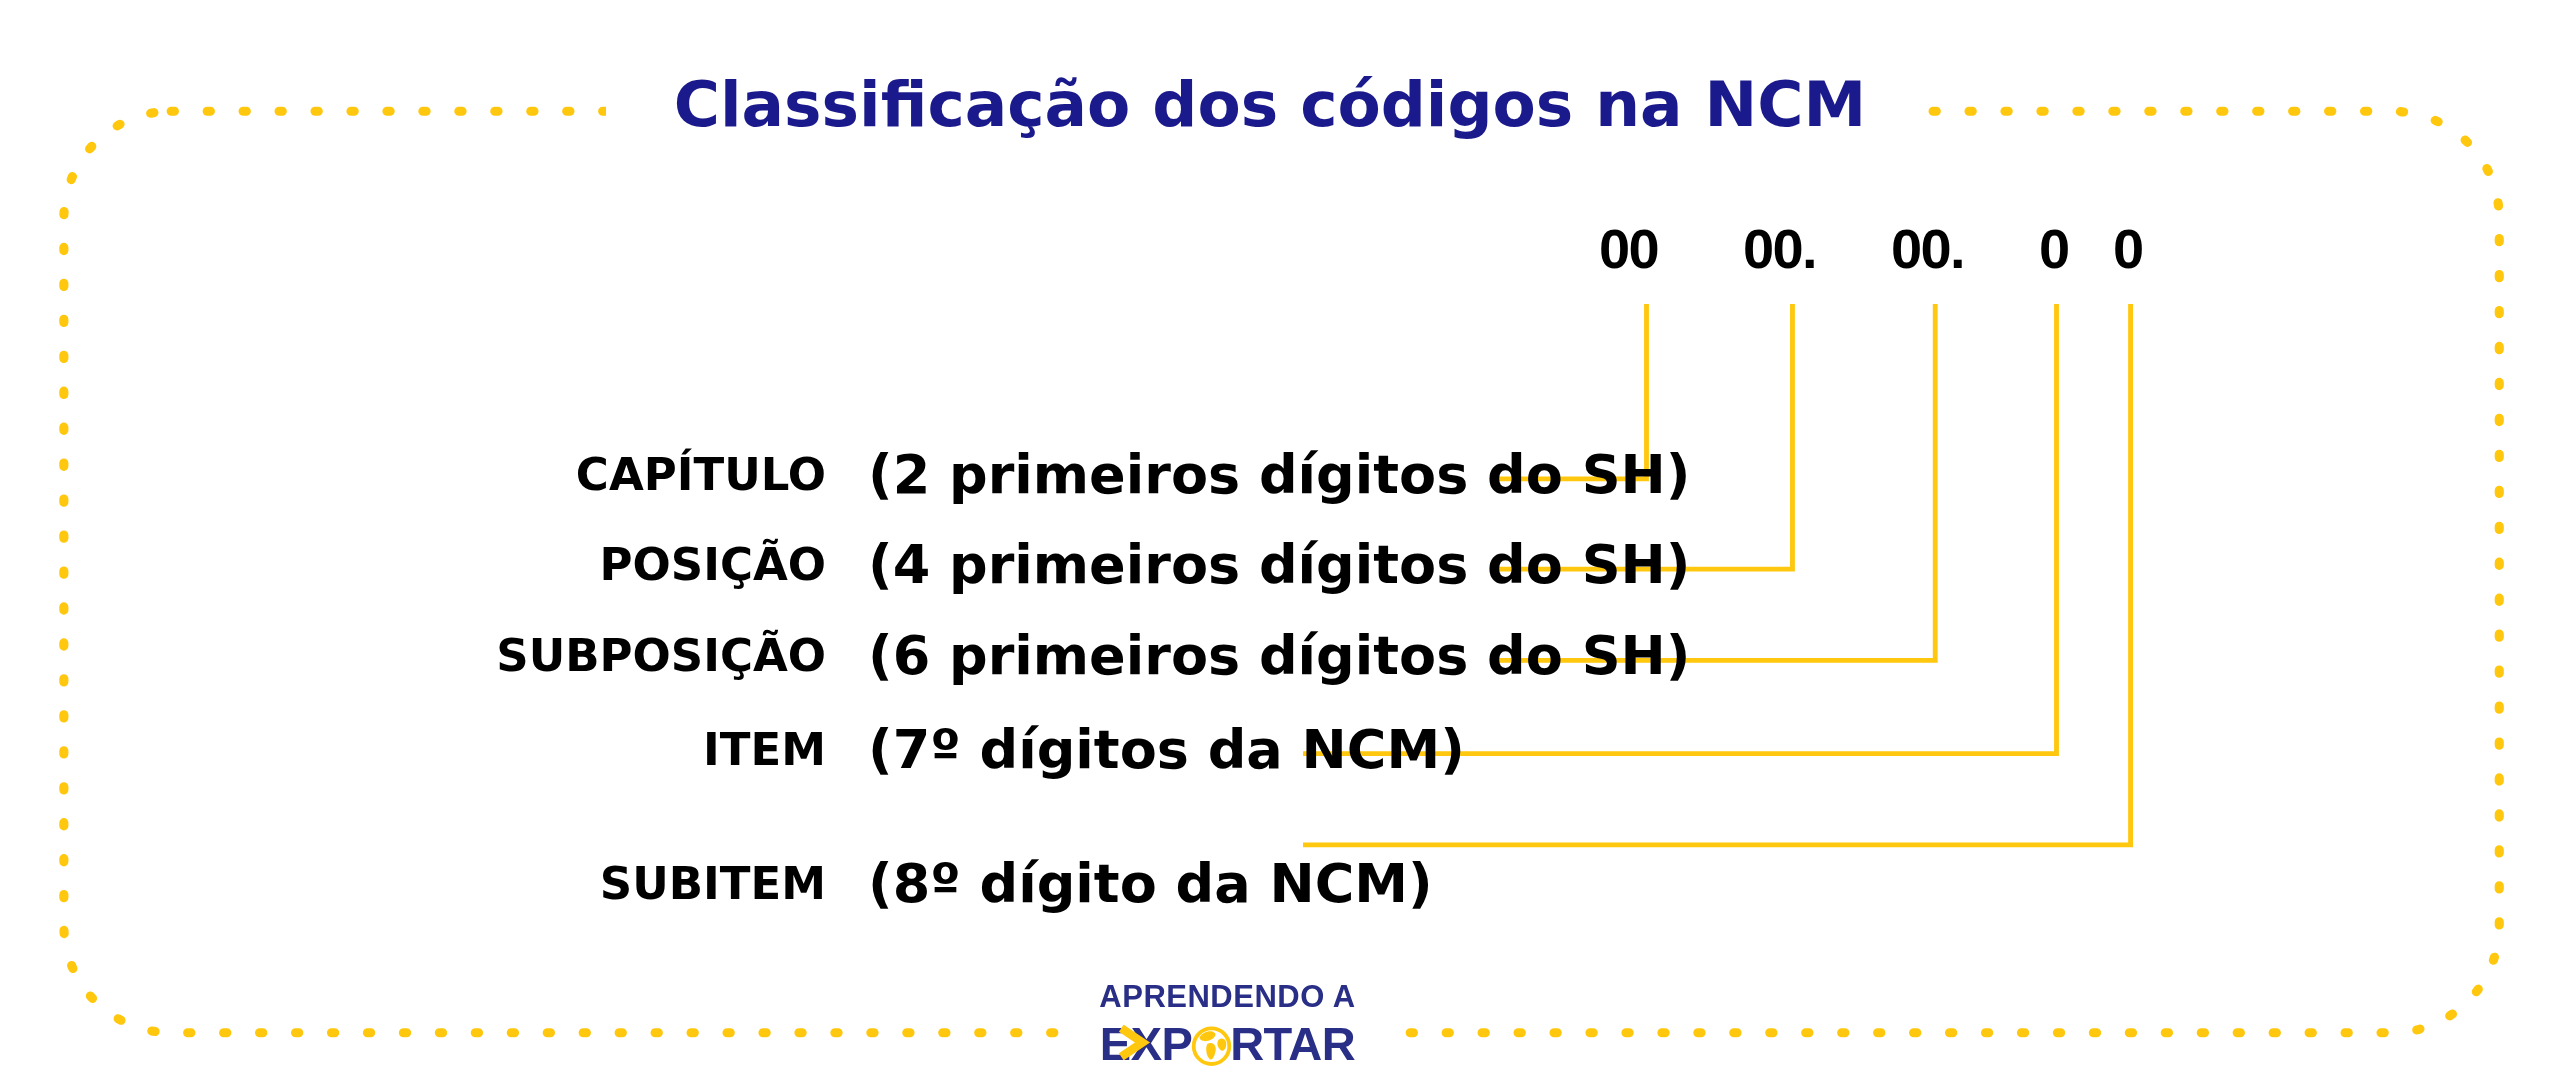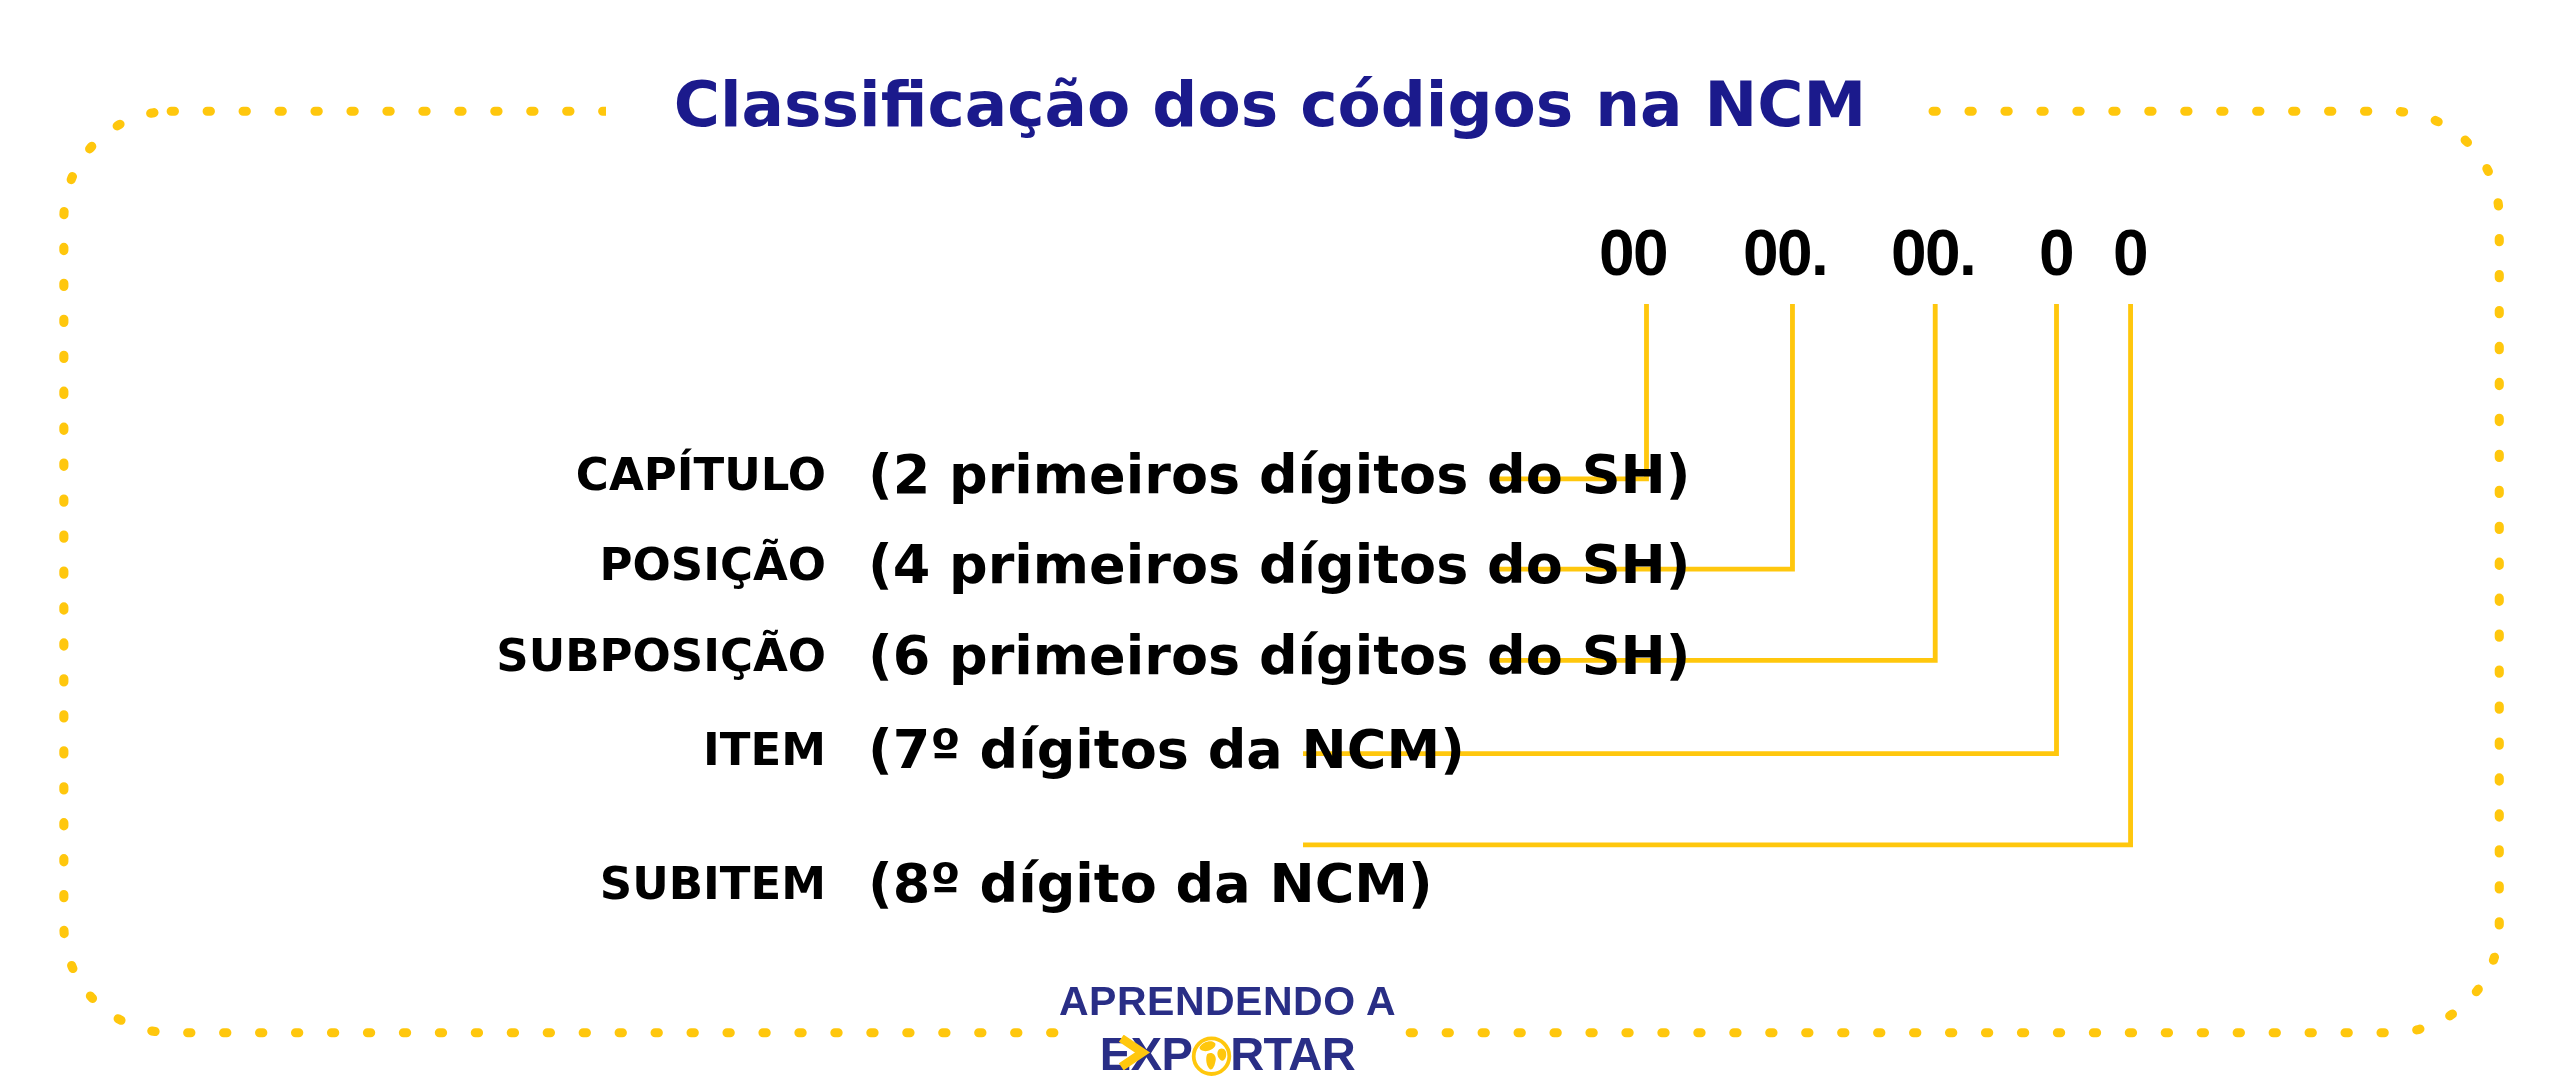--- a/index.html
+++ b/index.html
@@ -26,21 +26,21 @@
   }
   .title-text{
     font-size:63px;font-weight:bold;color:var(--title_navy);
     letter-spacing:0px;white-space:nowrap;margin-left:24px;
   }
 
   
   .digit-group{
     position:absolute;top:221px;z-index:2;
     font-family:"Liberation Sans",sans-serif;
-    font-size:64px;line-height:1;font-weight:bold;color:var(--text_black);
+    font-size:56px;line-height:1;font-weight:bold;color:var(--text_black);
     letter-spacing:-1.6px;white-space:nowrap;
   }
   .g1{left:1599px;} .g2{left:1743px;} .g3{left:1891px;} .g4{left:2039px;} .g5{left:2113px;}
 
   
   .label-term{
     position:absolute;right:1750px;height:59px;line-height:59px;z-index:2;
     font-size:45px;font-weight:bold;color:var(--text_black);white-space:nowrap;
   }
   .label-desc{
@@ -50,21 +50,21 @@
   .row1{top:445px;} .row2{top:535px;} .row3{top:626px;} .row4{top:720px;} .row5{top:810px;margin-top:44px;}
 
   
   .logo-box{
     position:absolute;left:1068px;top:966px;width:319px;height:119px;z-index:3;
     background:var(--background);
     display:flex;flex-direction:column;align-items:center;
     font-family:"Liberation Sans",sans-serif;
   }
   .logo-line1{
-    margin-top:15px;font-size:41px;line-height:1;font-weight:bold;
+    margin-top:15px;font-size:31px;line-height:1;font-weight:bold;
     color:var(--logo_navy);letter-spacing:0.5px;white-space:nowrap;
   }
   .logo-line2{
     margin-top:7.5px;display:flex;align-items:center;
     font-size:47px;line-height:1;font-weight:bold;color:var(--logo_navy);
     letter-spacing:-0.5px;white-space:nowrap;
   }
   .x-wrap{position:relative;display:inline-block;}
   .chevron-svg{position:absolute;left:-14px;top:5.9px;z-index:2;}
   .chevron-svg polyline{fill:none;stroke:var(--yellow);stroke-width:16;}

